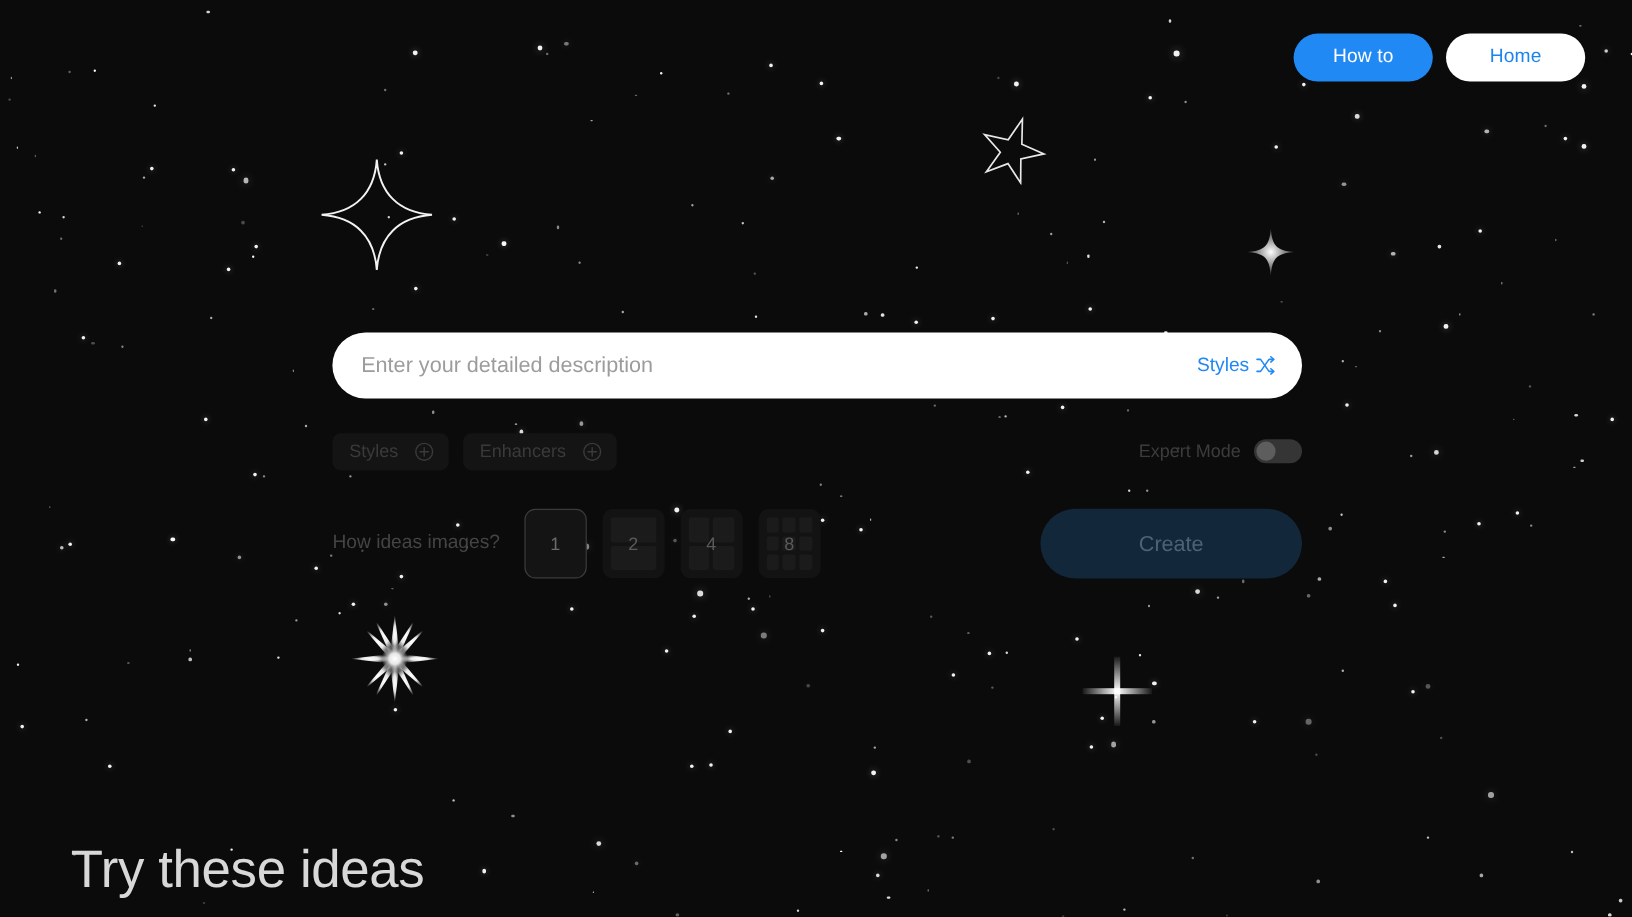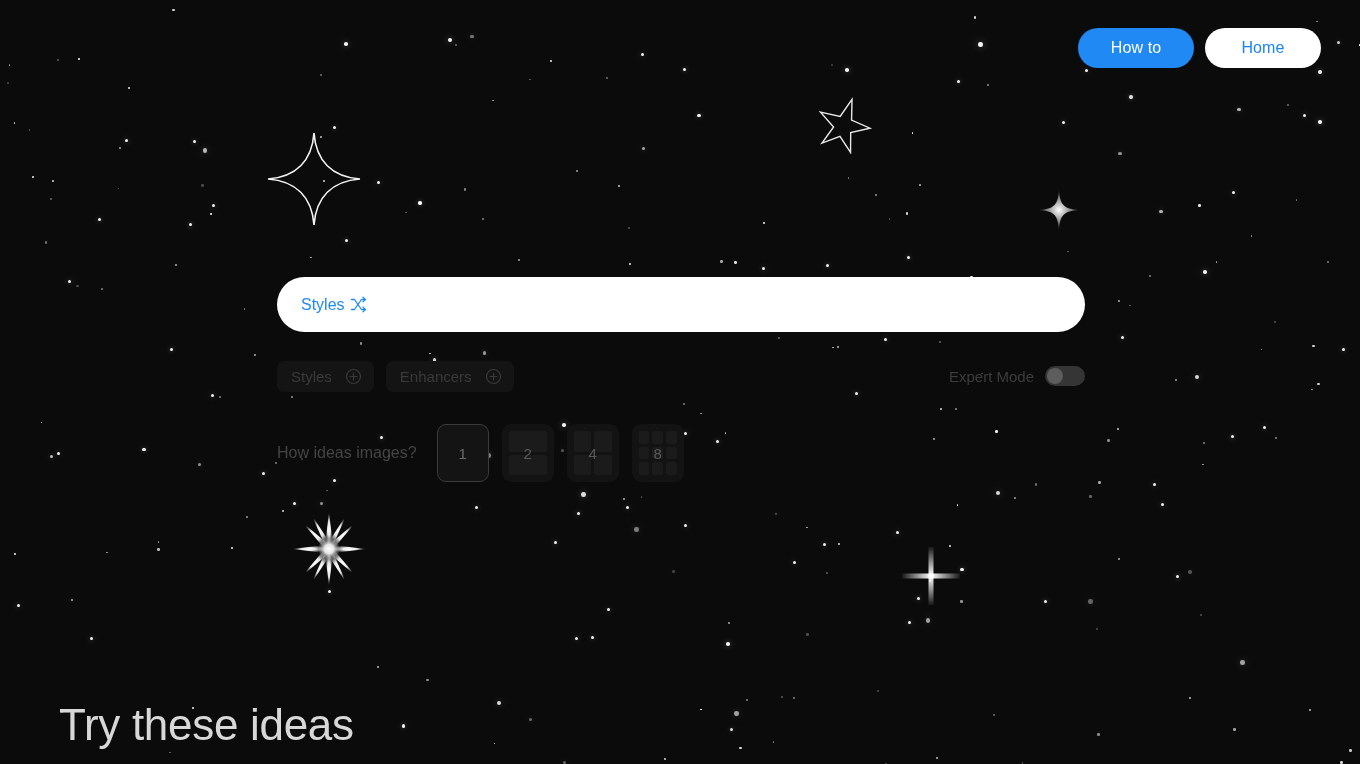--- a/index.html
+++ b/index.html
@@ -518,20 +518,21 @@
     <rect x="0" y="26.5" width="58" height="5" fill="url(#ch)"></rect>
   </svg>
 
   <div class="topnav">
     <button class="nav-btn howto">How to</button>
     <button class="nav-btn home">Home</button>
   </div>
 
 
   <div class="prompt-wrap">
+    <input class="prompt-input" type="text" placeholder="Enter your detailed description" style="">
     <div class="random-btn">
       <span>Styles</span>
       <svg width="17" height="17" viewBox="0 0 17 17" fill="none" stroke="#2189f3" stroke-width="1.3" stroke-linecap="round" stroke-linejoin="round">
         <path d="M1.5 3.5 h3 l7 10 h3"></path>
         <path d="M1.5 13.5 h3 l7 -10 h3"></path>
         <path d="M13 1.3 l2.5 2.2 -2.5 2.2"></path>
         <path d="M13 11.3 l2.5 2.2 -2.5 2.2"></path>
       </svg>
     </div>
   </div>
@@ -590,17 +591,18 @@
             <i></i>
             <i></i>
             <i></i>
             <i></i>
             <i></i>
             <i></i>
           </span>
           <span class="num">8</span>
         </button>
       </div>
+    <button class="create-btn">Create</button>
   </div>
 
   <h2 class="ideas-title">Try these ideas</h2>
 
 </div>
 
 </body></html>

